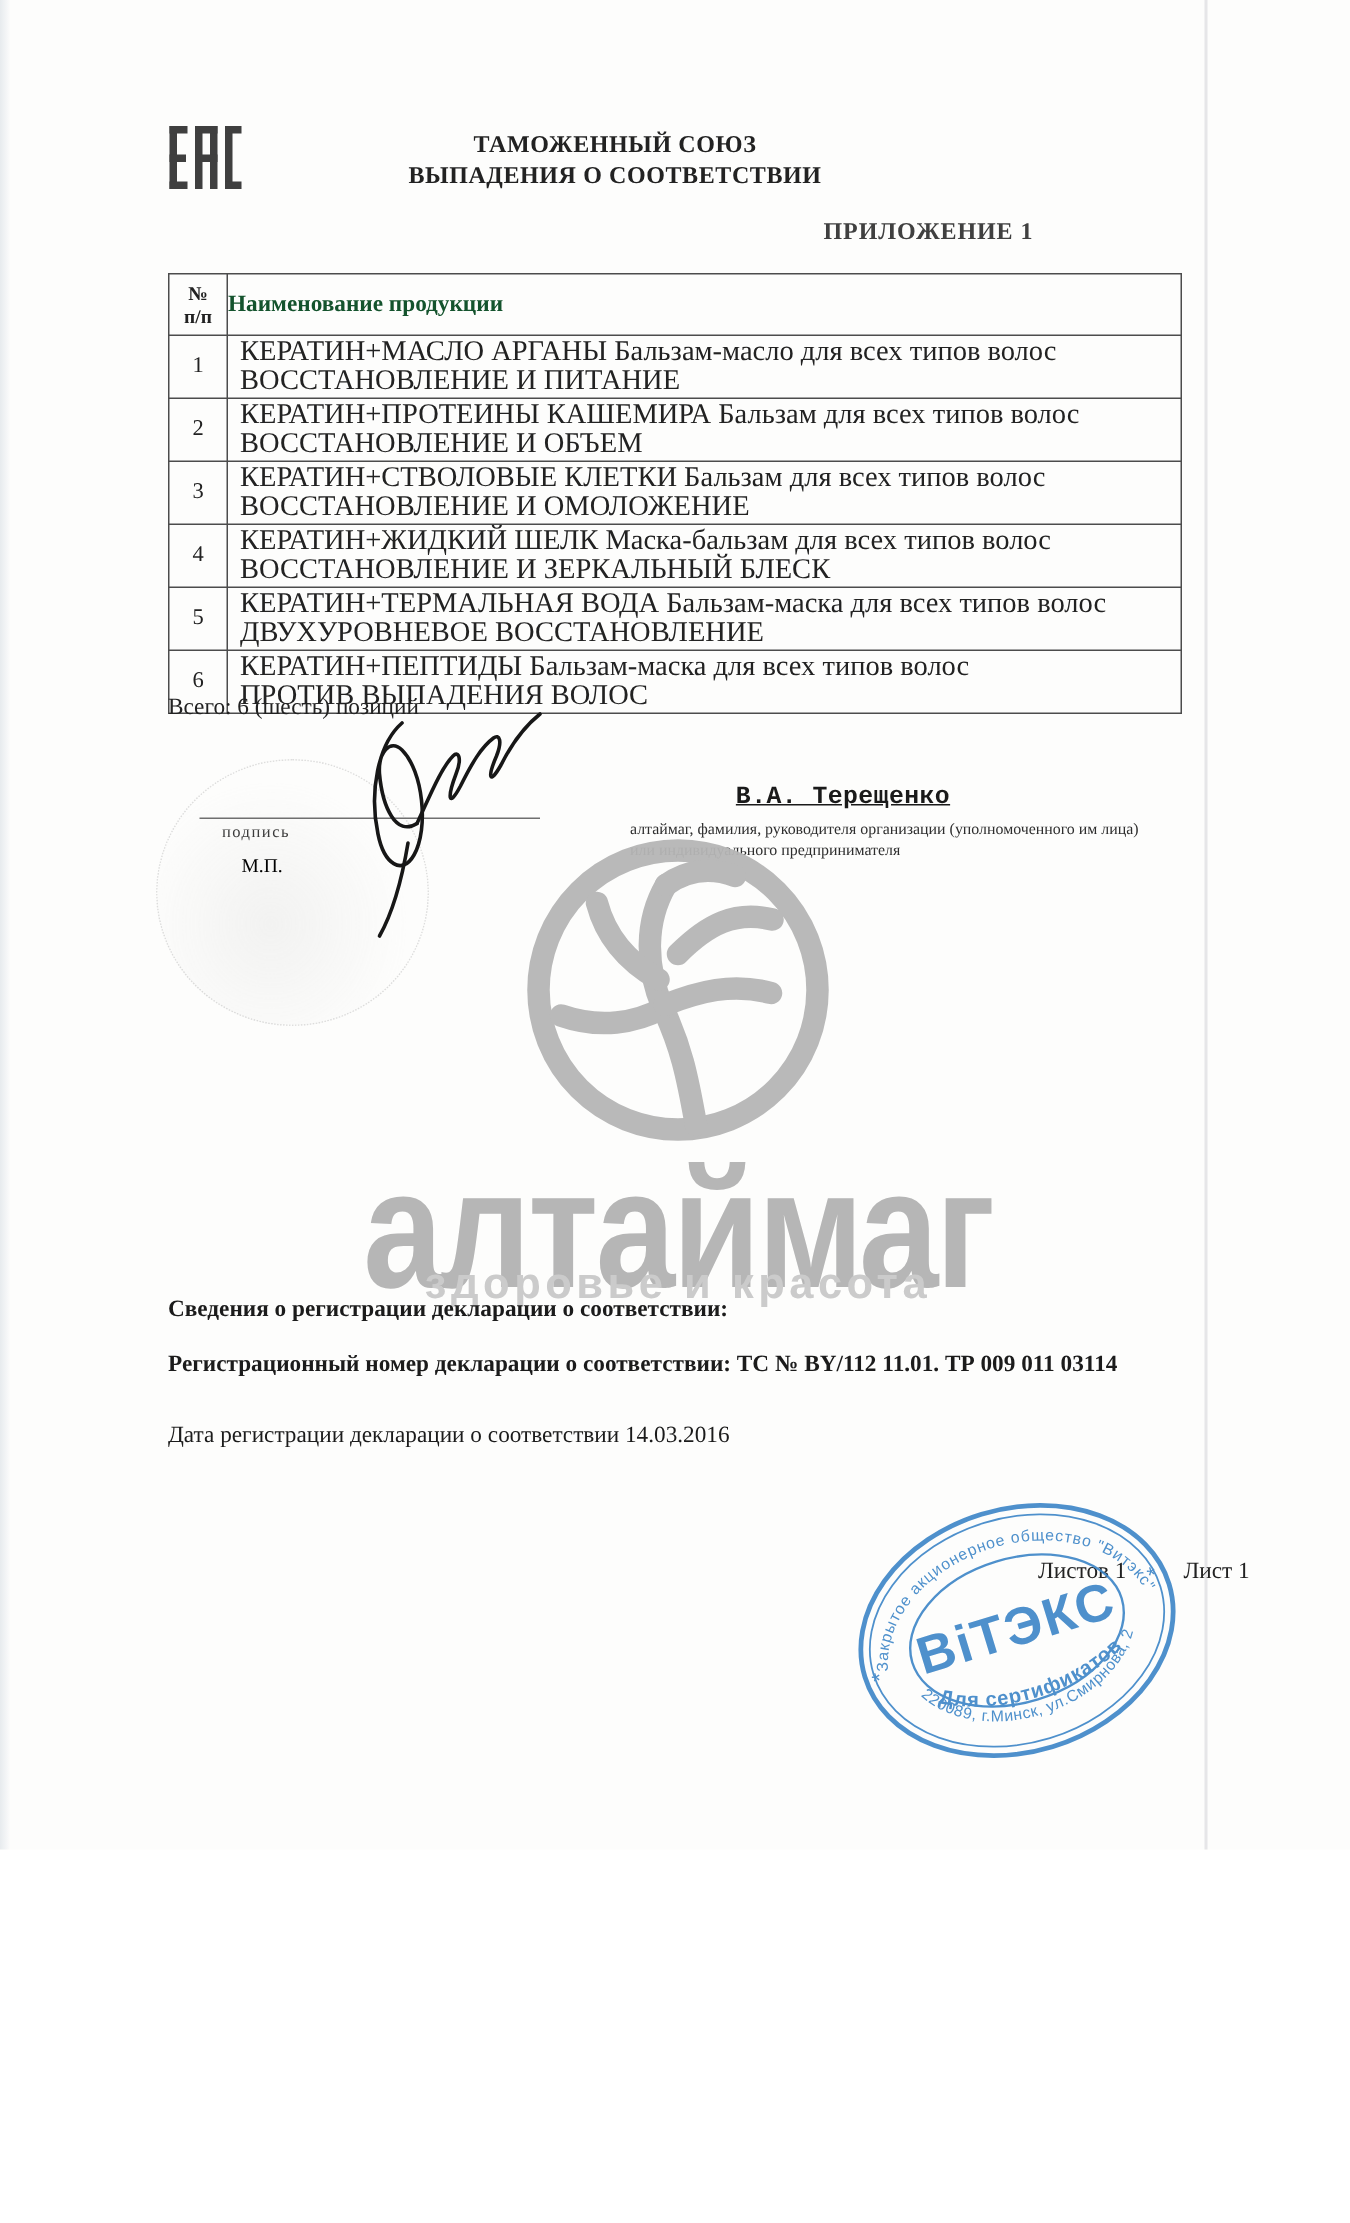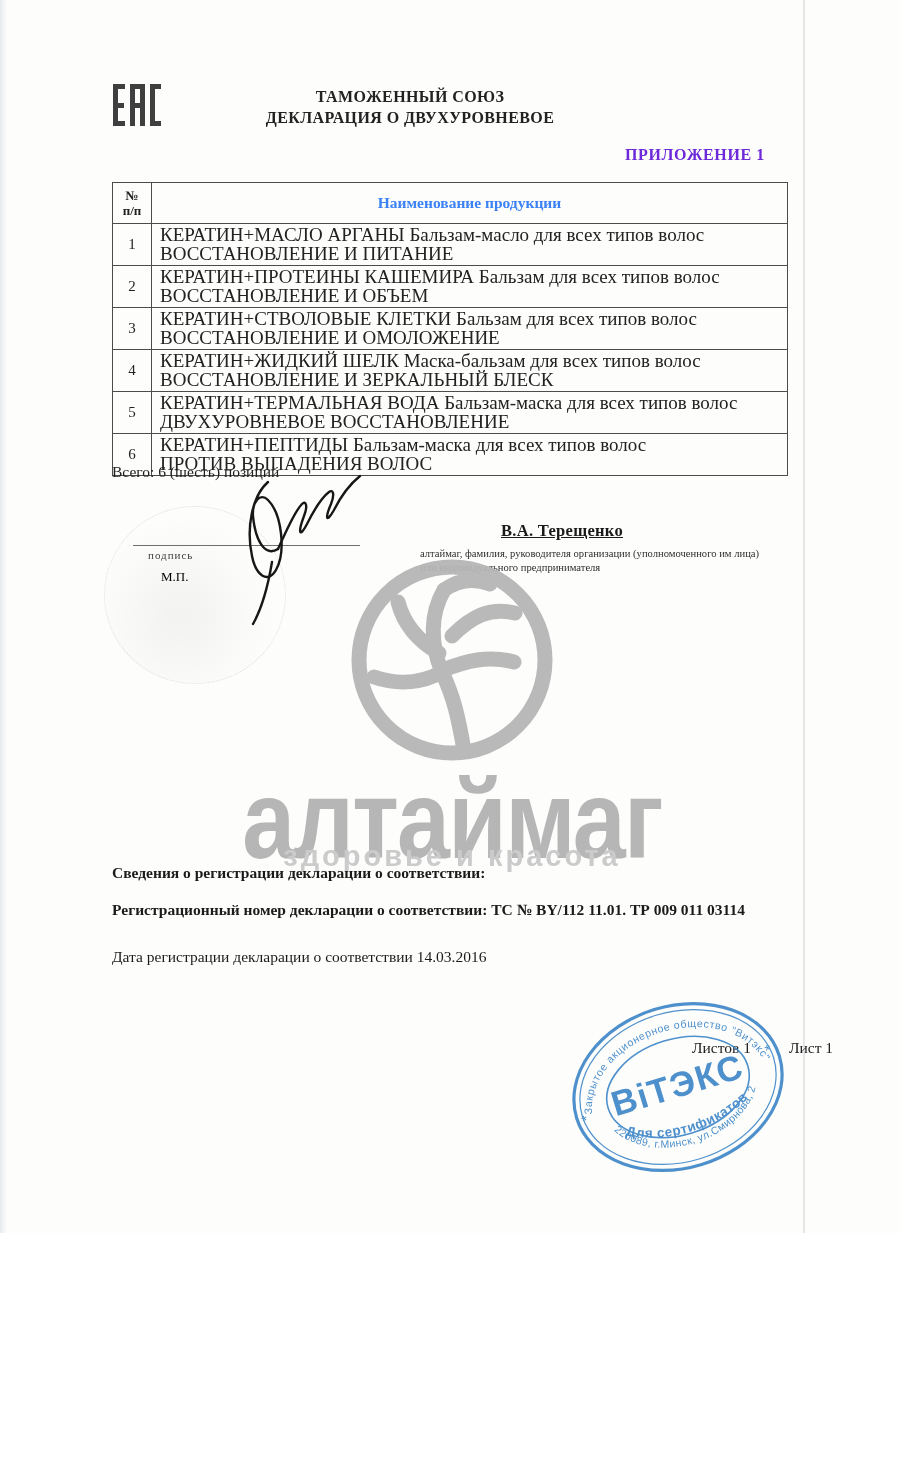--- a/index.html
+++ b/index.html
@@ -11,51 +11,51 @@
       background:linear-gradient(to right,#e7ebee,#f6f7f8 70%,rgba(255,255,255,0)); }
   .scan-fold-line { position:absolute; left:803px; top:0; width:2px; height:1233px; background:#e6e6e8; }
 
   .abs { position:absolute; }
   .serif { font-family:"Liberation Serif", serif; color:#1d1d1d; }
   .sans  { font-family:"Liberation Sans", sans-serif; }
 
   
   .doc-title { left:160px; top:86px; width:500px; text-align:center;
       font-weight:bold; font-size:16px; line-height:21px; letter-spacing:.4px; color:#222; }
-  .annex { left:584px; top:146px; width:222px; text-align:center;
-      font-weight:bold; font-size:16px; letter-spacing:.6px; color:#6d28d9; }
+  .annex { left:549px; top:146px; width:222px; text-align:left;
+      font-weight:bold; font-size:16px; letter-spacing:.6px; color:#404040; }
 
   
   .eac { left:112px; top:82px; }
 
   
   table.products { position:absolute; left:112px; top:182px; width:676px;
       border-collapse:collapse; table-layout:fixed; }
   table.products th, table.products td { border:1px solid #4c4c4c; vertical-align:middle; }
   table.products col.c1 { width:39px; }
   th.h1 { font-size:13px; font-weight:bold; text-align:center; line-height:15px; padding:3px 0; color:#222; }
-  th.h2 { font-size:15.5px; font-weight:bold; text-align:center; color:#3b82f6; }
+  th.h2 { font-size:15.5px; font-weight:bold; text-align:left; color:#14532d; }
   td.num { text-align:center; font-size:15px; color:#222; }
   td.prod { padding:2px 6px 2px 8px; font-size:19px; line-height:18.5px; color:#222; }
   tr.prow { height:39px; }
   tr.hrow { height:41px; }
 
   .total-line { left:112px; top:463px; font-size:15.5px; color:#222; }
 
   
   .sig-line { left:133px; top:545px; width:227px; border-top:1.2px solid #6f6f6f; }
   .sig-label { left:148px; top:549px; font-size:11px; letter-spacing:1px; color:#3c3c3c; }
   .mp-label { left:161px; top:569px; font-size:13px; color:#000000; }
   .ghost-stamp { left:104px; top:506px; width:182px; height:178px; border-radius:50%;
       border:1.5px dotted rgba(170,170,170,.38);
       background:radial-gradient(ellipse at 42% 62%, rgba(185,185,185,.16), rgba(185,185,185,0) 62%); }
   .signature-svg { left:222px; top:452px; }
 
   .head-name { left:452px; top:521px; width:220px; text-align:center; font-weight:bold; font-size:16.5px;
-      text-decoration:underline; letter-spacing:.3px; color:#1a1a1a; }
+      text-decoration:underline; letter-spacing:.3px; color:#1a1a1a;font-family:Liberation Mono, monospace; }
   .head-note { left:420px; top:547px; width:390px; font-size:10.6px; line-height:13.5px; color:#2e2e2e; }
 
   
   .wm-tree { left:342px; top:550px; opacity:.95; }
   .wm-brand { left:152px; top:770px; width:600px; text-align:center;
       font-weight:bold; font-size:112px; line-height:100px; color:#b6b6b6;
       transform:scaleX(.85); transform-origin:center; letter-spacing:-2px; }
   .wm-tagline { left:252px; top:840px; width:400px; text-align:center;
       font-weight:bold; font-size:29px; letter-spacing:3px; color:#cbcbcb; }
 
@@ -94,21 +94,21 @@
       <rect x="18" y="21" width="15" height="5"></rect>
 
       <rect x="38" y="2" width="5" height="42"></rect>
       <rect x="38" y="2" width="11" height="5"></rect>
       <rect x="38" y="39" width="11" height="5"></rect>
     </g>
   </svg>
 
   <div class="abs serif doc-title">
     <div>ТАМОЖЕННЫЙ СОЮЗ</div>
-    <div>ДЕКЛАРАЦИЯ О ДВУХУРОВНЕВОЕ</div>
+    <div>ВЫПАДЕНИЯ О СООТВЕТСТВИИ</div>
   </div>
   <div class="abs serif annex">ПРИЛОЖЕНИЕ 1</div>
 
   <table class="products serif">
     <colgroup>
         <col class="c1">
         <col>
       </colgroup>
     <tbody>
         <tr class="hrow">

